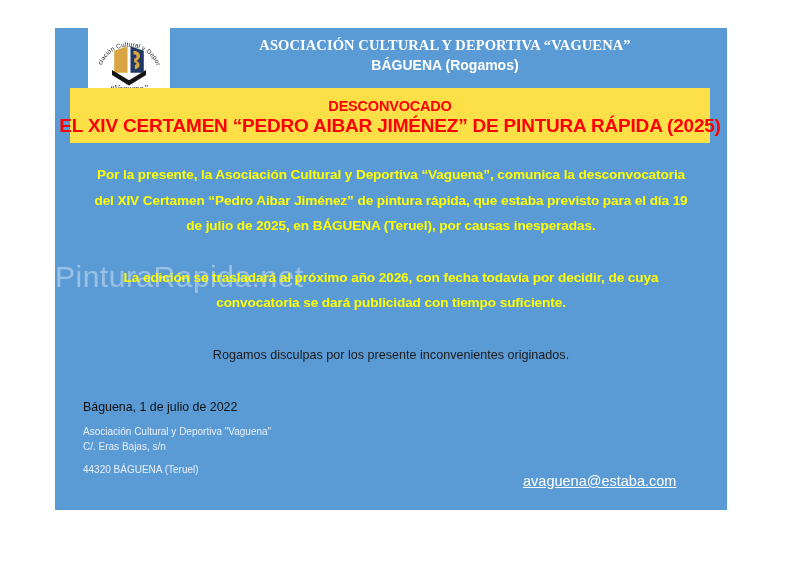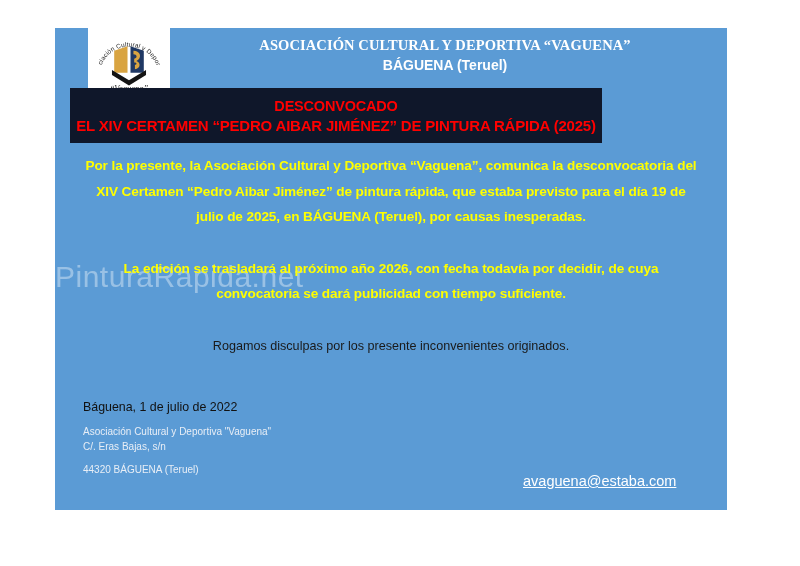--- a/index.html
+++ b/index.html
@@ -74,39 +74,39 @@
   #org-subtitle {
     font-size: 14px;
     line-height: 20px;
   }
 
   
   #title-band {
     position: absolute;
     left: 15px;
     top: 60px;
-    width: 532px;
+    width: 640px;
     height: 55px;
-    background: #0f172a;
+    background: #fde047;
     display: flex;
     flex-direction: column;
     align-items: center;
     justify-content: center;
   }
   #title-cancel {
     color: #ff0000;
     font-weight: bold;
     font-size: 14.5px;
     line-height: 20px;
     letter-spacing: -0.2px;
   }
   #title-main {
     color: #ff0000;
     font-weight: bold;
-    font-size: 15px;
+    font-size: 19px;
     line-height: 20px;
     letter-spacing: -0.2px;
     white-space: nowrap;
   }
 
   
   #watermark {
     position: absolute;
     left: 0;
     top: 232px;
@@ -127,21 +127,21 @@
     width: 616px;
   }
   .para-yellow {
     color: #ffff00;
     font-weight: bold;
     font-size: 13.6px;
     line-height: 25.5px;
     text-align: center;
     letter-spacing: -0.1px;
   }
-  #para-1 { margin: 0; text-align: center; }
+  #para-1 { margin: 9px; text-align: center; }
   #para-2 { margin: 26px 0 0 0; }
   #para-3 {
     margin: 30px 0 0 0;
     color: #1a1a1a;
     font-weight: normal;
     font-size: 12.6px;
     line-height: 18px;
     text-align: center;
   }
 
@@ -212,21 +212,21 @@
             <path d="M 56,36 C 66,36 68,46 60,50 C 66,52 66,60 58,61 L 58,55 C 61,55 61,52 57,52 L 57,47 C 62,46 61,41 56,41 Z" fill="#d9a441"></path>
 
             <path d="M 27,62 L 50,76 L 73,62 L 73,69 L 50,83 L 27,69 Z" fill="#141414"></path>
           </g>
           <text x="50" y="90" text-anchor="middle" font-family="'Liberation Serif', serif" font-size="11.5" fill="#1a1a1a" font-style="italic">“Vaguena”</text>
         </svg>
       </div>
 
       <div id="header-titles">
         <div id="org-title">ASOCIACIÓN CULTURAL Y DEPORTIVA “VAGUENA”</div>
-        <div id="org-subtitle">BÁGUENA (Teruel)</div>
+        <div id="org-subtitle">BÁGUENA (Rogamos)</div>
       </div>
     </div>
 
     <div id="title-band">
       <div id="title-cancel">DESCONVOCADO</div>
       <div id="title-main">EL XIV CERTAMEN “PEDRO AIBAR JIMÉNEZ” DE PINTURA RÁPIDA (2025)</div>
     </div>
 
     <div id="watermark">PinturaRapida.net</div>
 

